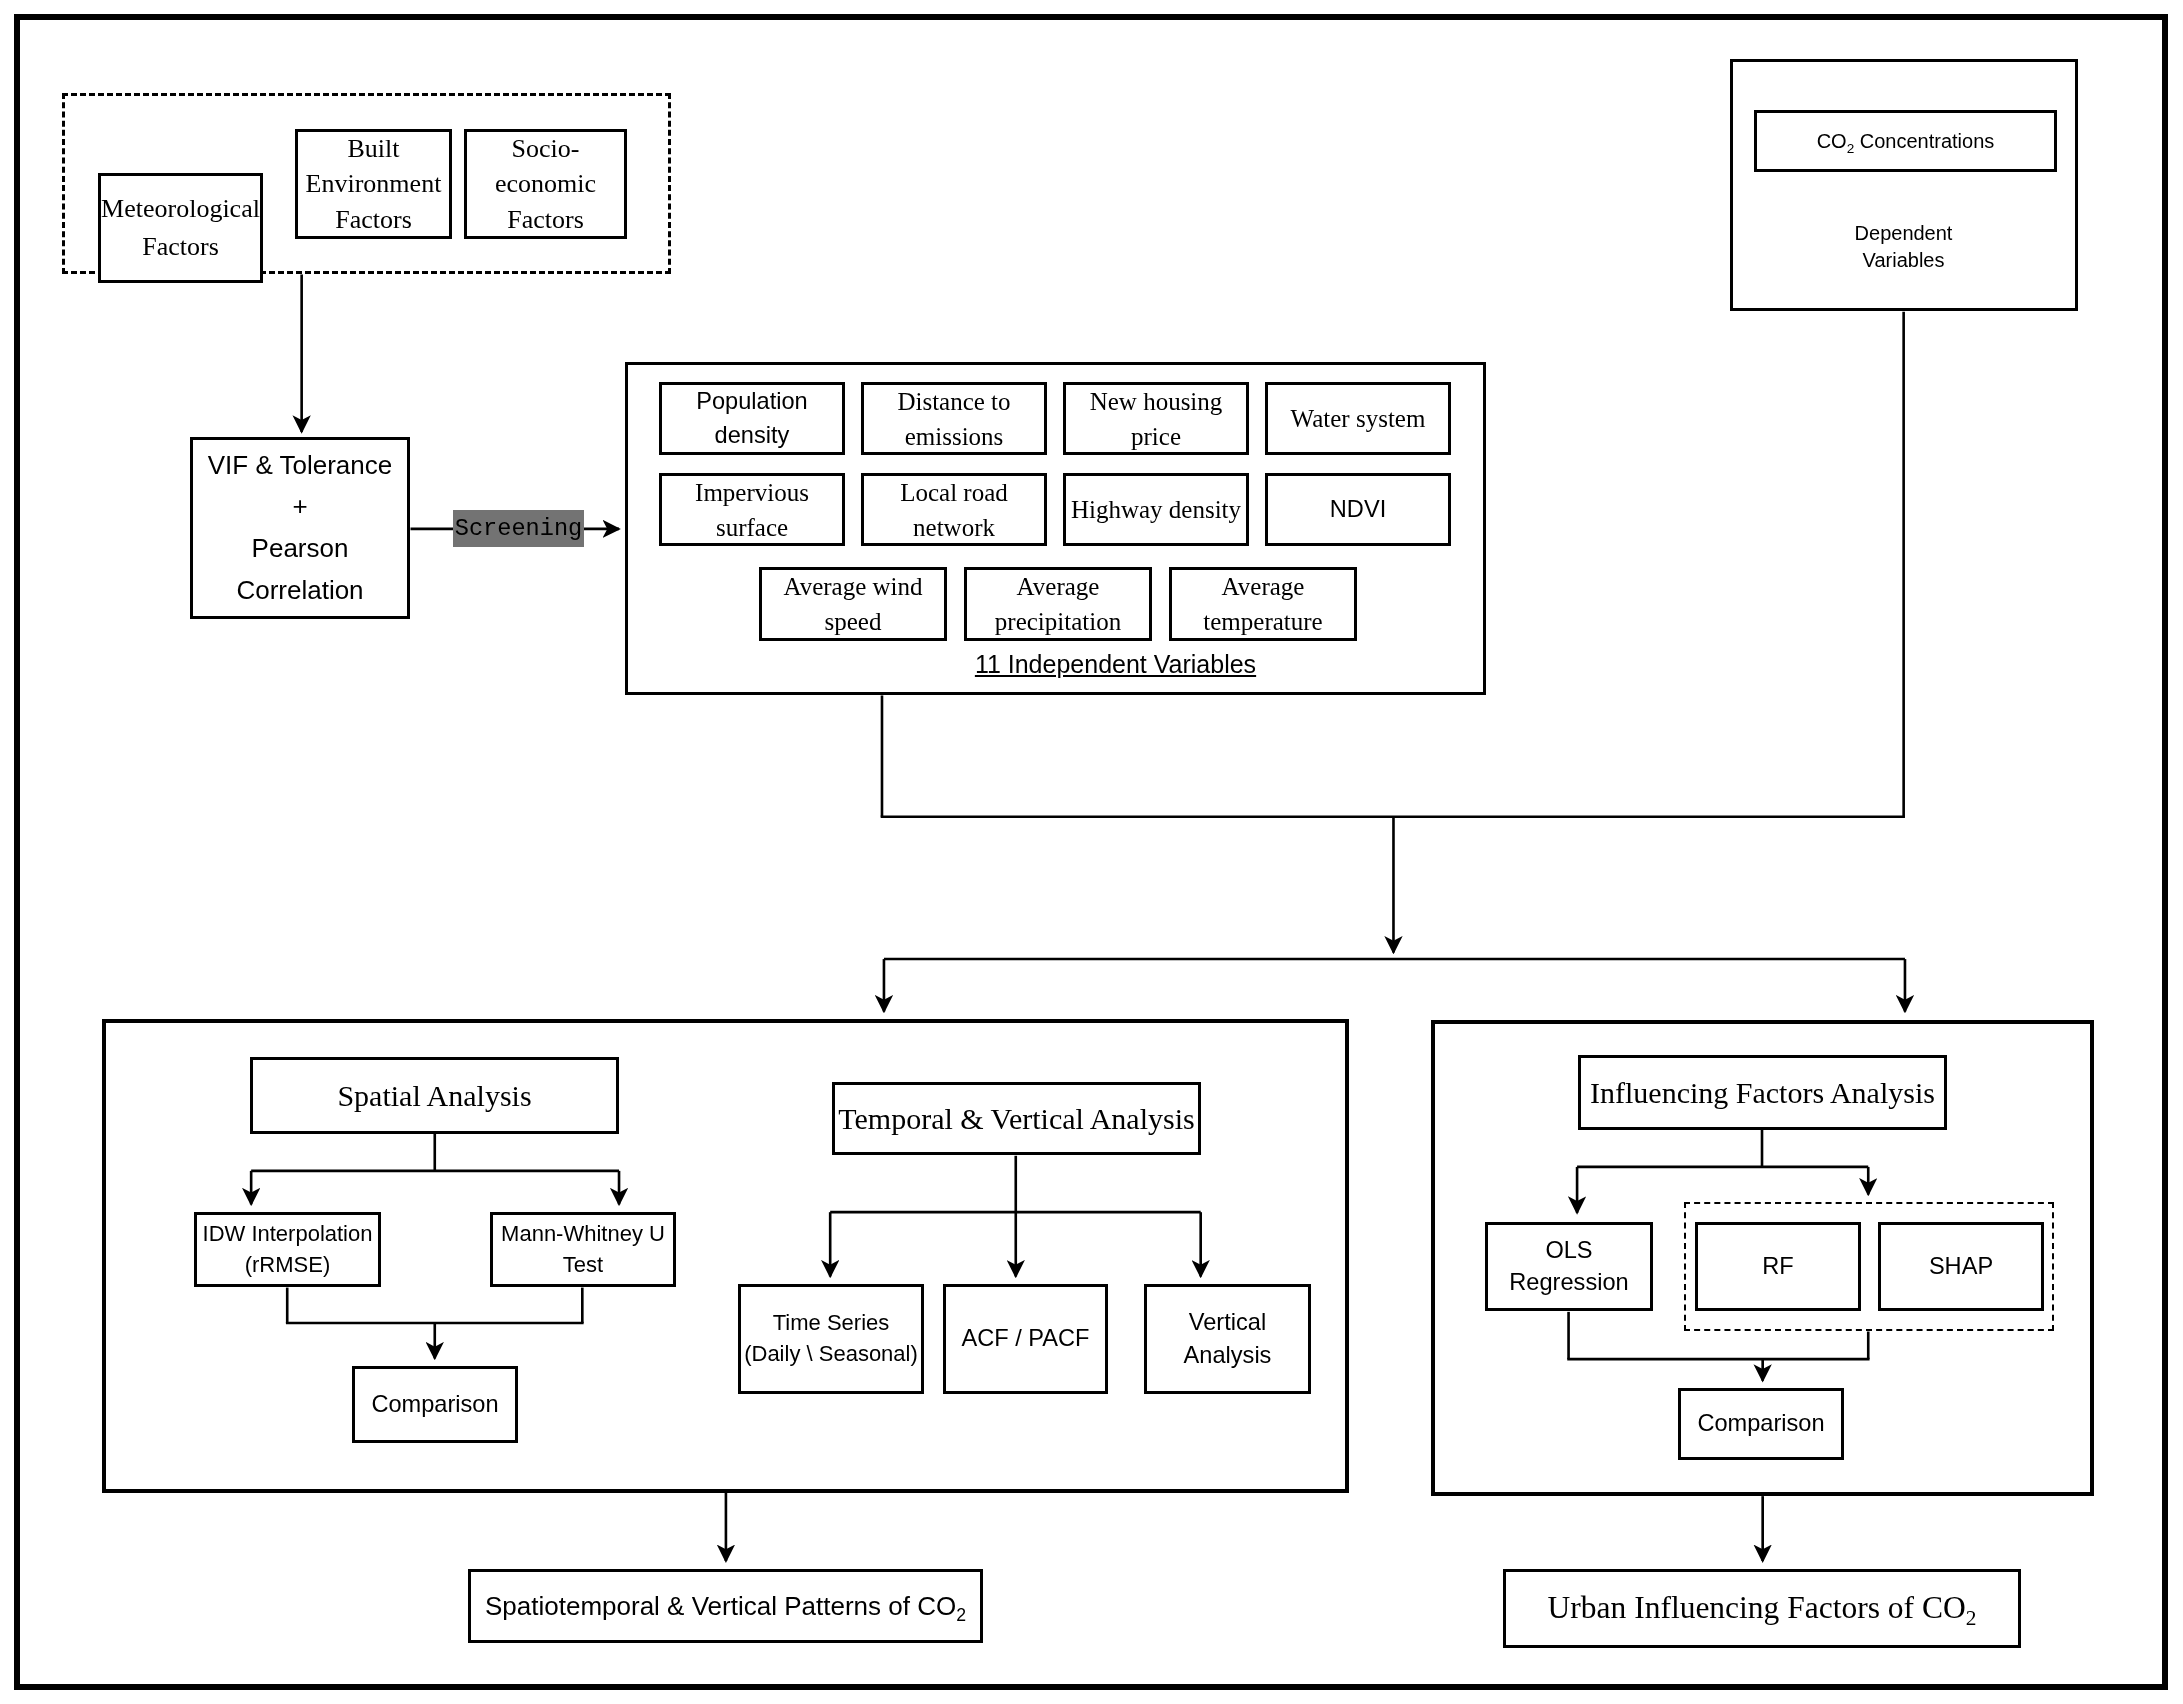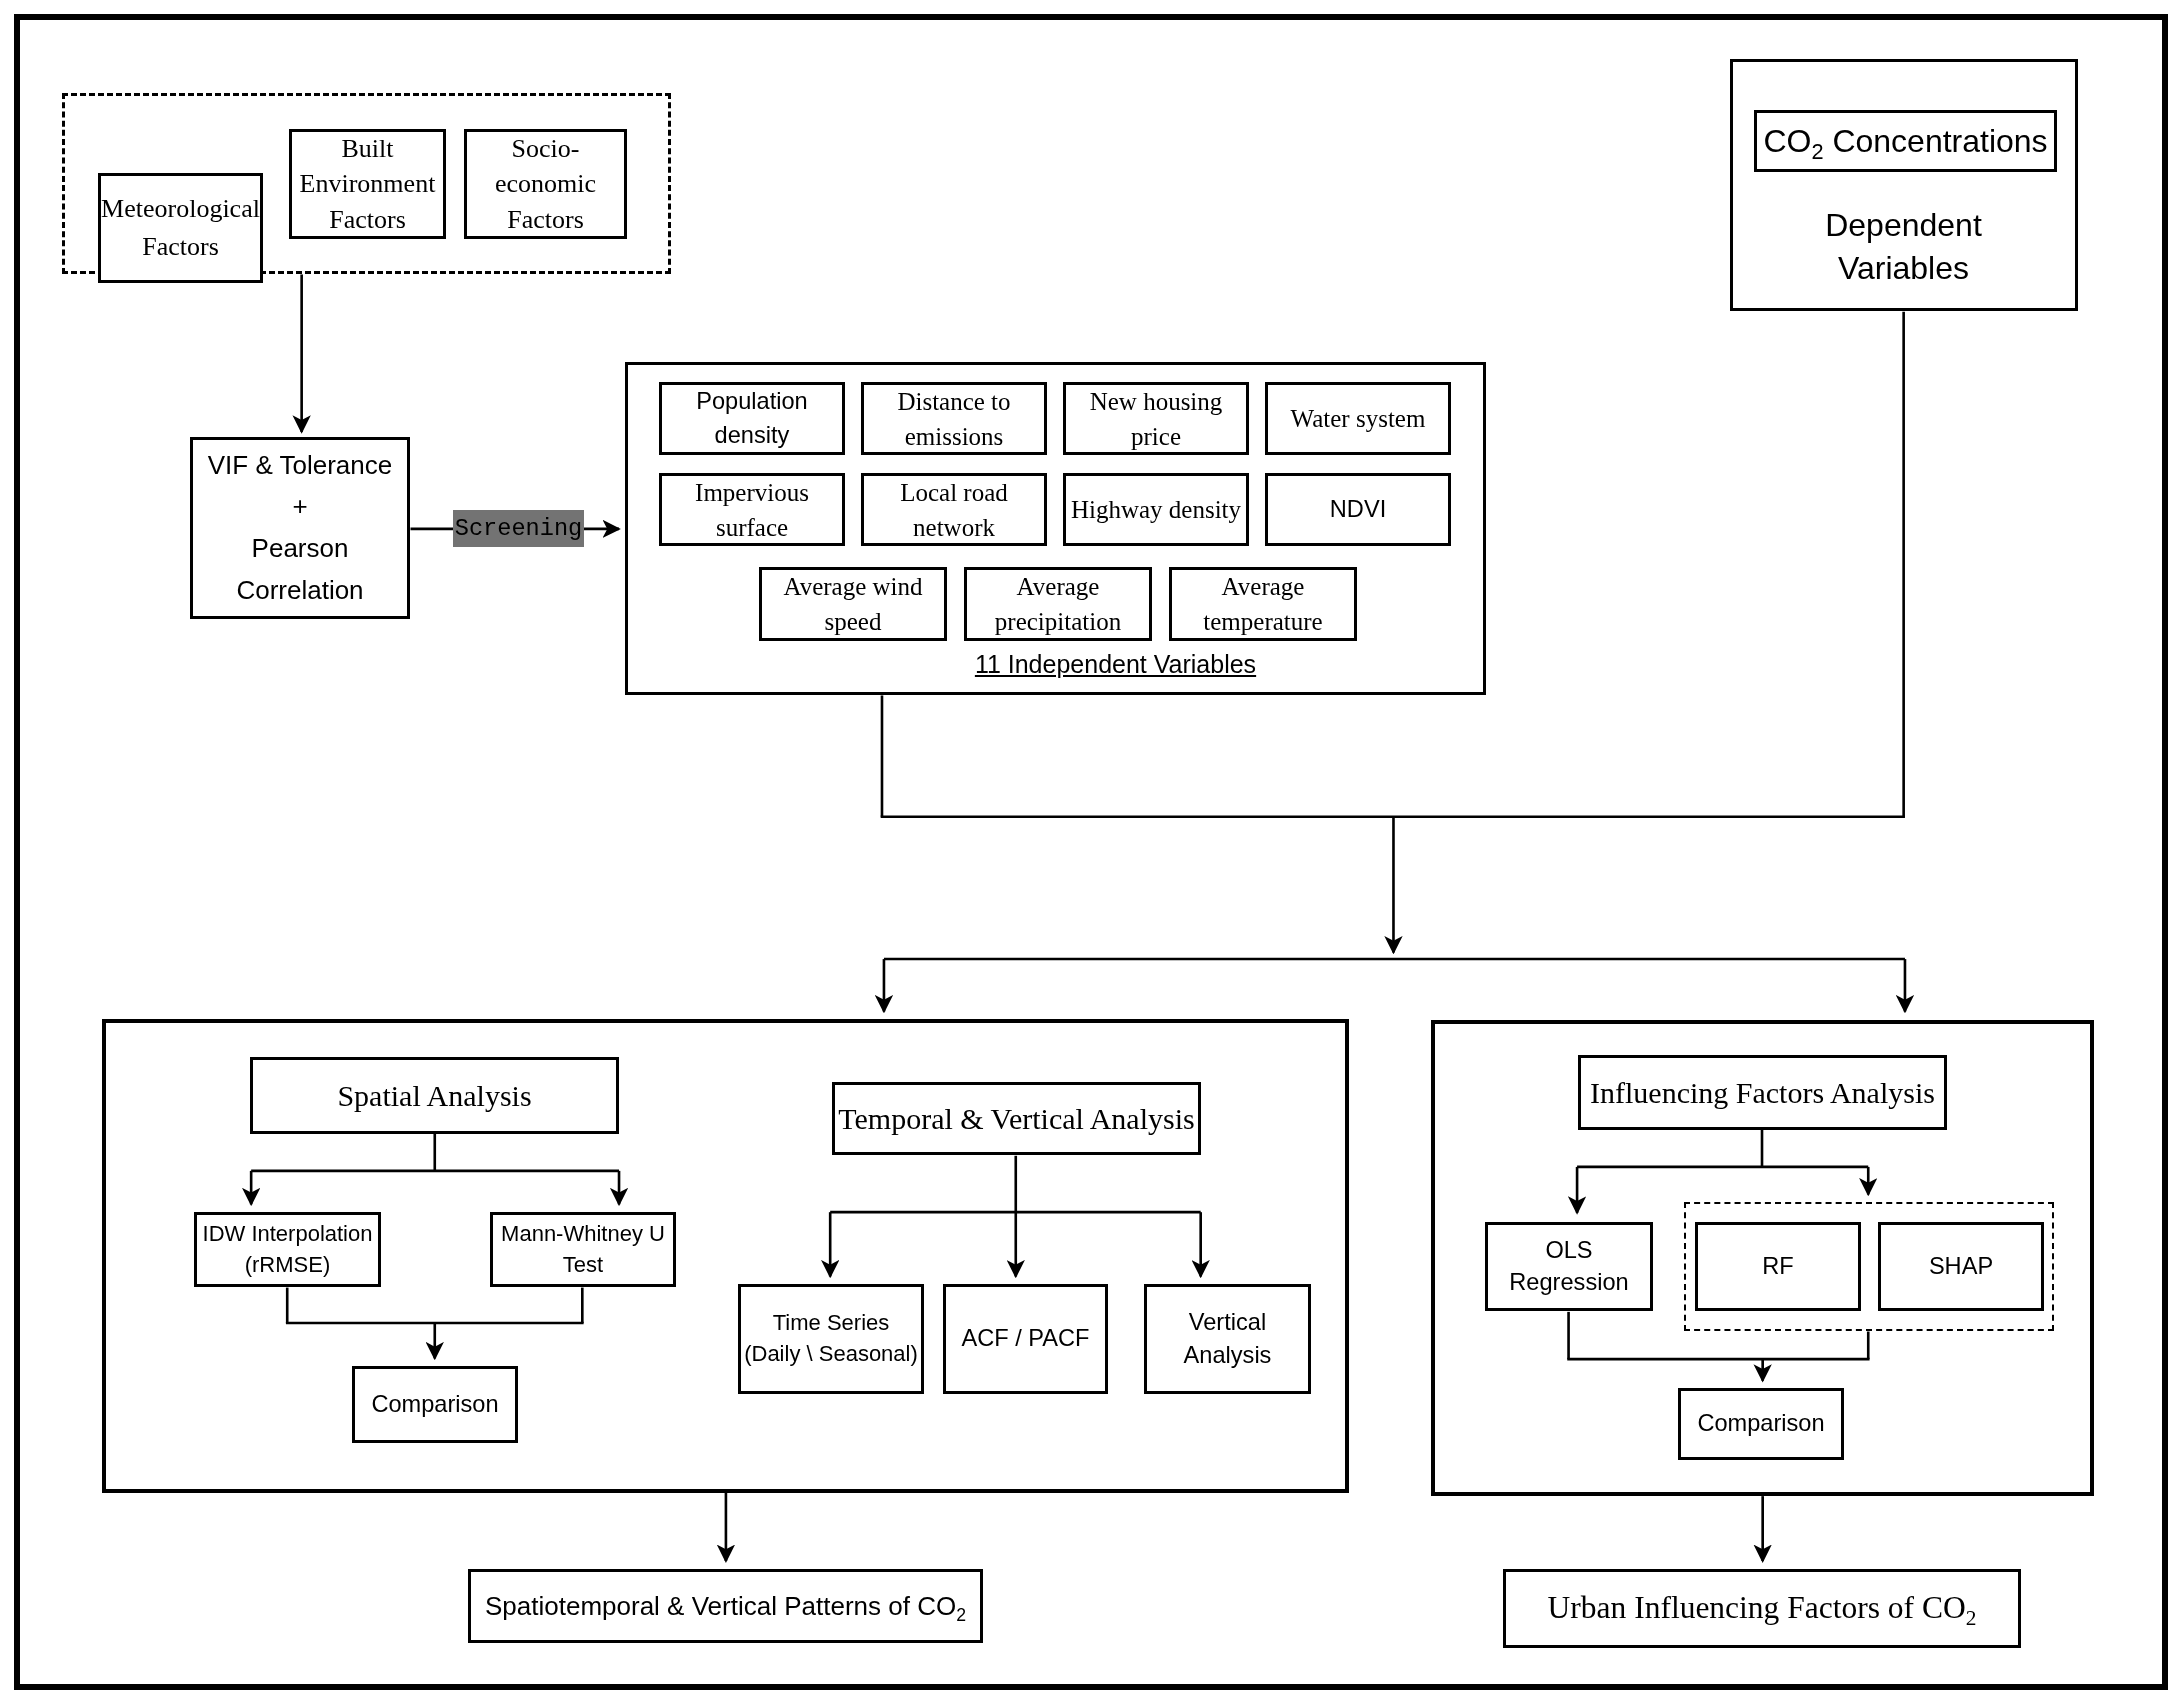--- a/index.html
+++ b/index.html
@@ -12,21 +12,21 @@
   .wires path{stroke:#000;stroke-width:4px;fill:none;}
   .grp{position:absolute;box-sizing:border-box;background:#fff;border:3.9px solid #000;}
   .dashedgrp{border-style:dashed;}
   .node{position:absolute;box-sizing:border-box;background:#fff;border:3.3px solid #000;
         display:flex;flex-direction:column;align-items:center;justify-content:center;
         text-align:center;line-height:1.4;}
   .plain{border:none;background:transparent;}
   .serif{font-family:"Liberation Serif",serif;}
   .sans{font-family:"Liberation Sans",sans-serif;}
   .fz34{font-size:22px;} .fz36{font-size:23.6px;} .fz38{font-size:25px;}
-  .fz40{font-size:26px;} .fz44{font-size:32px;} .fz46{font-size:30px;} .fz48{font-size:31.5px;}
+  .fz40{font-size:26px;} .fz44{font-size:20px;} .fz46{font-size:30px;} .fz48{font-size:31.5px;}
   .lh16{line-height:1.6;text-align:right;} .lh135{line-height:1.35;} .lh145{line-height:1.45;}
   sub{font-size:68%;line-height:0;}
   .lbl{position:absolute;background:#737373;display:flex;align-items:center;
        justify-content:center;text-align:center;font-family:Liberation Mono, monospace;}
 </style>
 </head>
 <body>
 
 <div class="stage">
 
@@ -76,21 +76,21 @@
     <path d="M2849,2030 V2072"></path>
     <path d="M2390,2072 H2851"></path>
     <path d="M2688,2072 V2105" marker-end="url(#ah)"></path>
     <path d="M2688,2281 V2380" marker-end="url(#ah)"></path>
   </svg>
 
   <div class="node serif fz40 lh145" style="left:98px;top:129px;width:165px;height:110px;margin-top:44px;">
     <div>Meteorological</div>
     <div>Factors</div>
   </div>
-  <div class="node serif fz40 lh135" style="left:289px;top:129px;width:157px;height:110px;">
+  <div class="node serif fz40 lh135" style="left:295px;top:129px;width:157px;height:110px;">
     <div>Built</div>
     <div>Environment</div>
     <div>Factors</div>
   </div>
   <div class="node serif fz40 lh135" style="left:464px;top:129px;width:163px;height:110px;">
     <div>Socio-</div>
     <div>economic</div>
     <div>Factors</div>
   </div>
 

